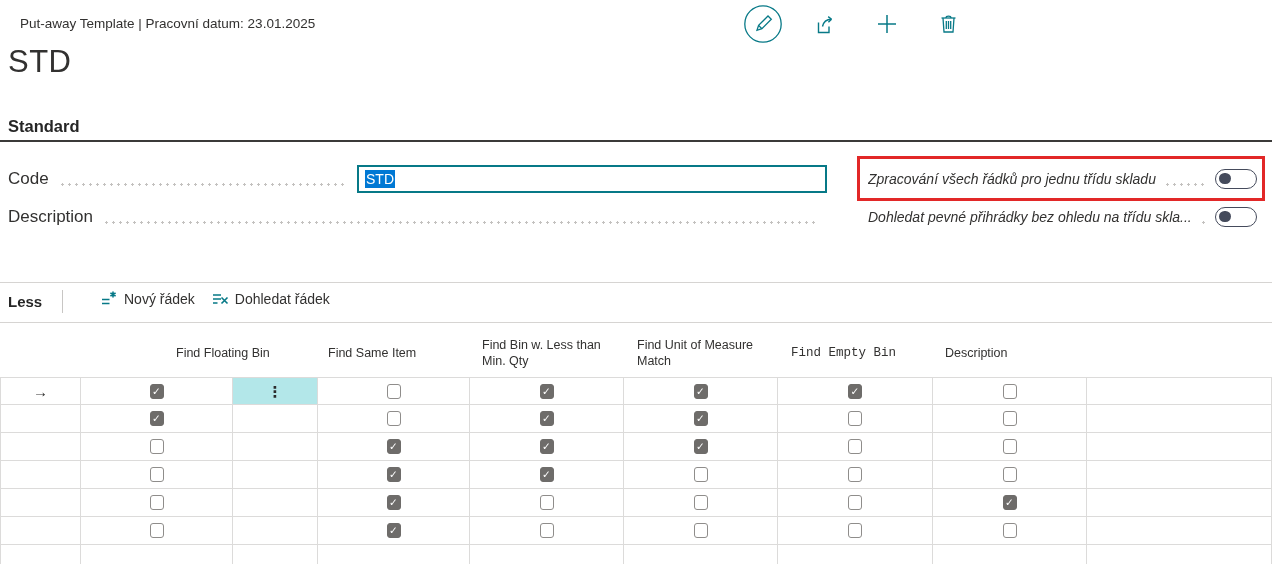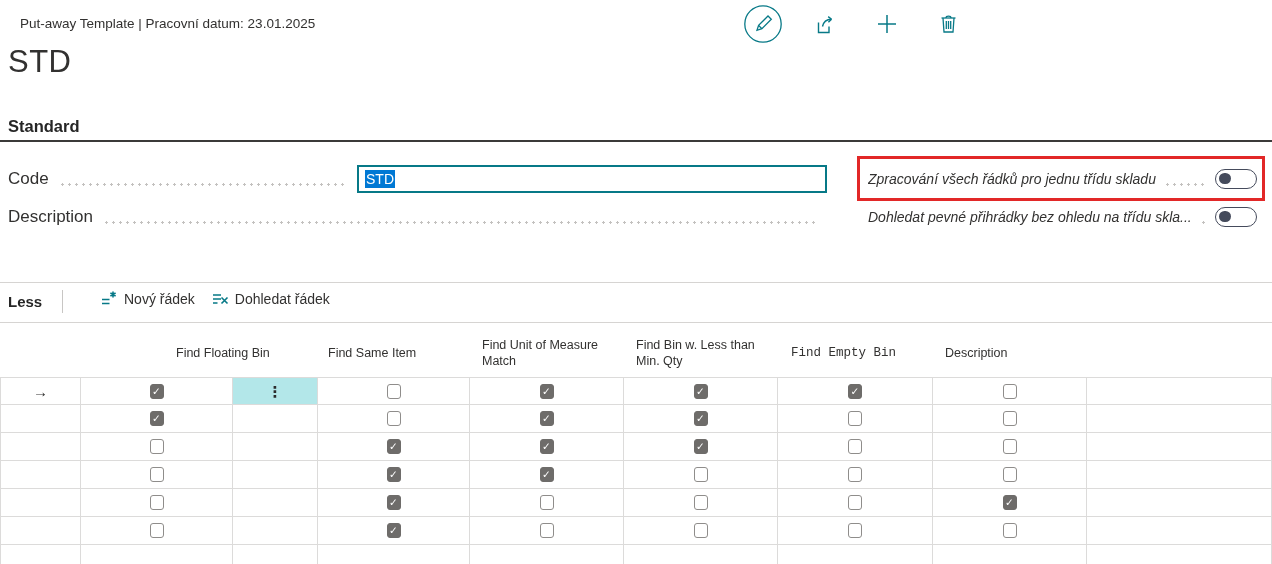--- a/index.html
+++ b/index.html
@@ -159,22 +159,22 @@
   </span>
 </div>
 <div class="abs divline" style="top:322px"></div>
 
 <div class="abs table">
   <div class="hrow">
       <div class="hcell" style="width: 81px;"></div>
       <div class="hcell" style="width: 85px;"></div>
       <div class="hcell" style="width: 152px; text-align: center;">Find Floating Bin</div>
       <div class="hcell" style="width: 154px;">Find Same Item</div>
+      <div class="hcell" style="width: 155px;">Find Bin w. Less than Min. Qty</div>
       <div class="hcell" style="width: 154px;">Find Unit of Measure Match</div>
-      <div class="hcell" style="width: 155px;">Find Bin w. Less than Min. Qty</div>
       <div class="hcell" style="width: 154px; font-family: Liberation Mono, monospace;">Find Empty Bin</div>
       <div class="hcell flex">Description</div>
     </div>
   <div>
       <div class="trow">
         <div class="tcell" style="width: 81px;">
           <span class="arrow">→</span>
         </div>
         <div class="tcell" style="width: 152px;">
           <span class="cb on">✓</span>

